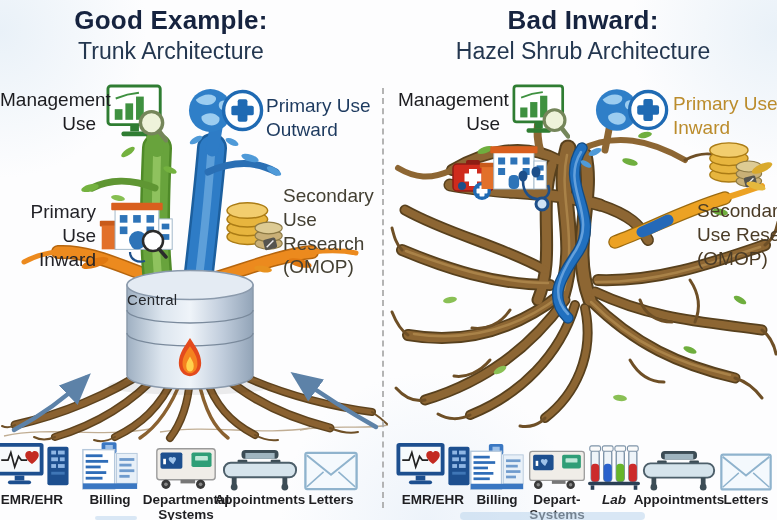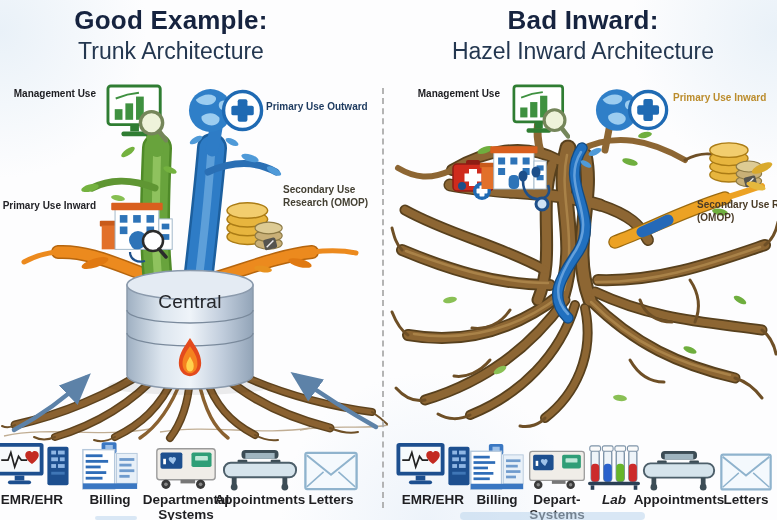--- a/index.html
+++ b/index.html
@@ -14,30 +14,30 @@
       #fdfdfe;
   }
   .panel{position:absolute;top:0;width:390px;height:520px;overflow:hidden;}
   .panel.left{left:0;} .panel.right{left:390px;}
   .art{position:absolute;left:0;top:0;width:390px;height:520px;}
   .title{position:absolute;top:6px;width:390px;text-align:center;color:#16233f;line-height:1.15;}
   .title .t1{font-size:26px;font-weight:700;letter-spacing:.2px;}
   .title .t2{font-size:23px;font-weight:400;color:#243750;margin-top:2px;}
   .panel.left .title{left:-24px;}
   .panel.right .title{left:-2px;}
-  .lbl{position:absolute;font-size:10px;font-weight:700;line-height:1.25;}
+  .lbl{position:absolute;font-size:19px;font-weight:400;line-height:1.25;}
   .lbl-management-l{left:0;top:88px;width:96px;text-align:right;color:#1c1c20;}
-  .lbl-outward{left:266px;top:94px;width:112px;color:#1d3a5f;margin-top:7px;}
+  .lbl-outward{left:266px;top:94px;width:112px;color:#1d3a5f;}
   .lbl-inward-l{left:0;top:200px;width:96px;text-align:right;color:#232328;}
   .lbl-secondary-l{left:283px;top:184px;width:102px;color:#444033;}
   .lbl-management-r{left:8px;top:88px;width:102px;text-align:right;color:#1c1c20;}
   .lbl-inward-gold{left:283px;top:92px;width:106px;color:#bb8c2c;}
   .lbl-secondary-r{left:307px;top:199px;width:122px;color:#4a3b26;}
-  .cyl-text{position:absolute;left:127px;width:126px;text-align:center;
-            font-size:19px;font-weight:400;color:#24262a;letter-spacing:.3px;}
+  .cyl-text{position:absolute;left:127px;width:126px;
+            font-size:15px;font-weight:400;color:#24262a;letter-spacing:.3px;}
   .cyl-l1{top:291px;} .cyl-l2{top:314px;}
   .divider{position:absolute;left:382px;top:88px;height:420px;width:0;
            border-left:2px dashed #a8a8a8;opacity:.85;}
   .src{position:absolute;top:437px;text-align:center;}
   .src .icon-box{height:54px;display:flex;align-items:flex-end;justify-content:center;}
   .src .src-label{margin-top:2px;font-size:13.5px;font-weight:600;color:#1f1f22;line-height:1.1;}
   .wash{position:absolute;background:#bcd6ec;opacity:.55;border-radius:4px;}
   .wash.r{left:460px;top:512px;width:185px;height:8px;}
   .wash.l{left:95px;top:516px;width:42px;height:4px;}
 </style>
@@ -364,21 +364,21 @@
             <use href="#sym-envelope" width="54" height="40"></use>
           </svg>
         </div>
       <div class="src-label">Letters</div>
     </div>
   </div>
 
   <div class="panel right">
     <div class="title">
       <div class="t1">Bad Inward:</div>
-      <div class="t2">Hazel Inward Architecture</div>
+      <div class="t2">Hazel Shrub Architecture</div>
     </div>
 
     <svg class="art" viewBox="0 0 390 520">
       <g stroke-linecap="round" fill="none">
 
         <g stroke="#57401d">
           <path d="M178,148 C165,195 190,235 172,295" stroke-width="17"></path>
           <path d="M195,155 C205,200 180,245 200,300" stroke-width="15"></path>
           <path d="M162,165 C148,210 166,255 148,300" stroke-width="13"></path>
           <path d="M170,295 C125,330 75,345 18,335" stroke-width="12"></path>

